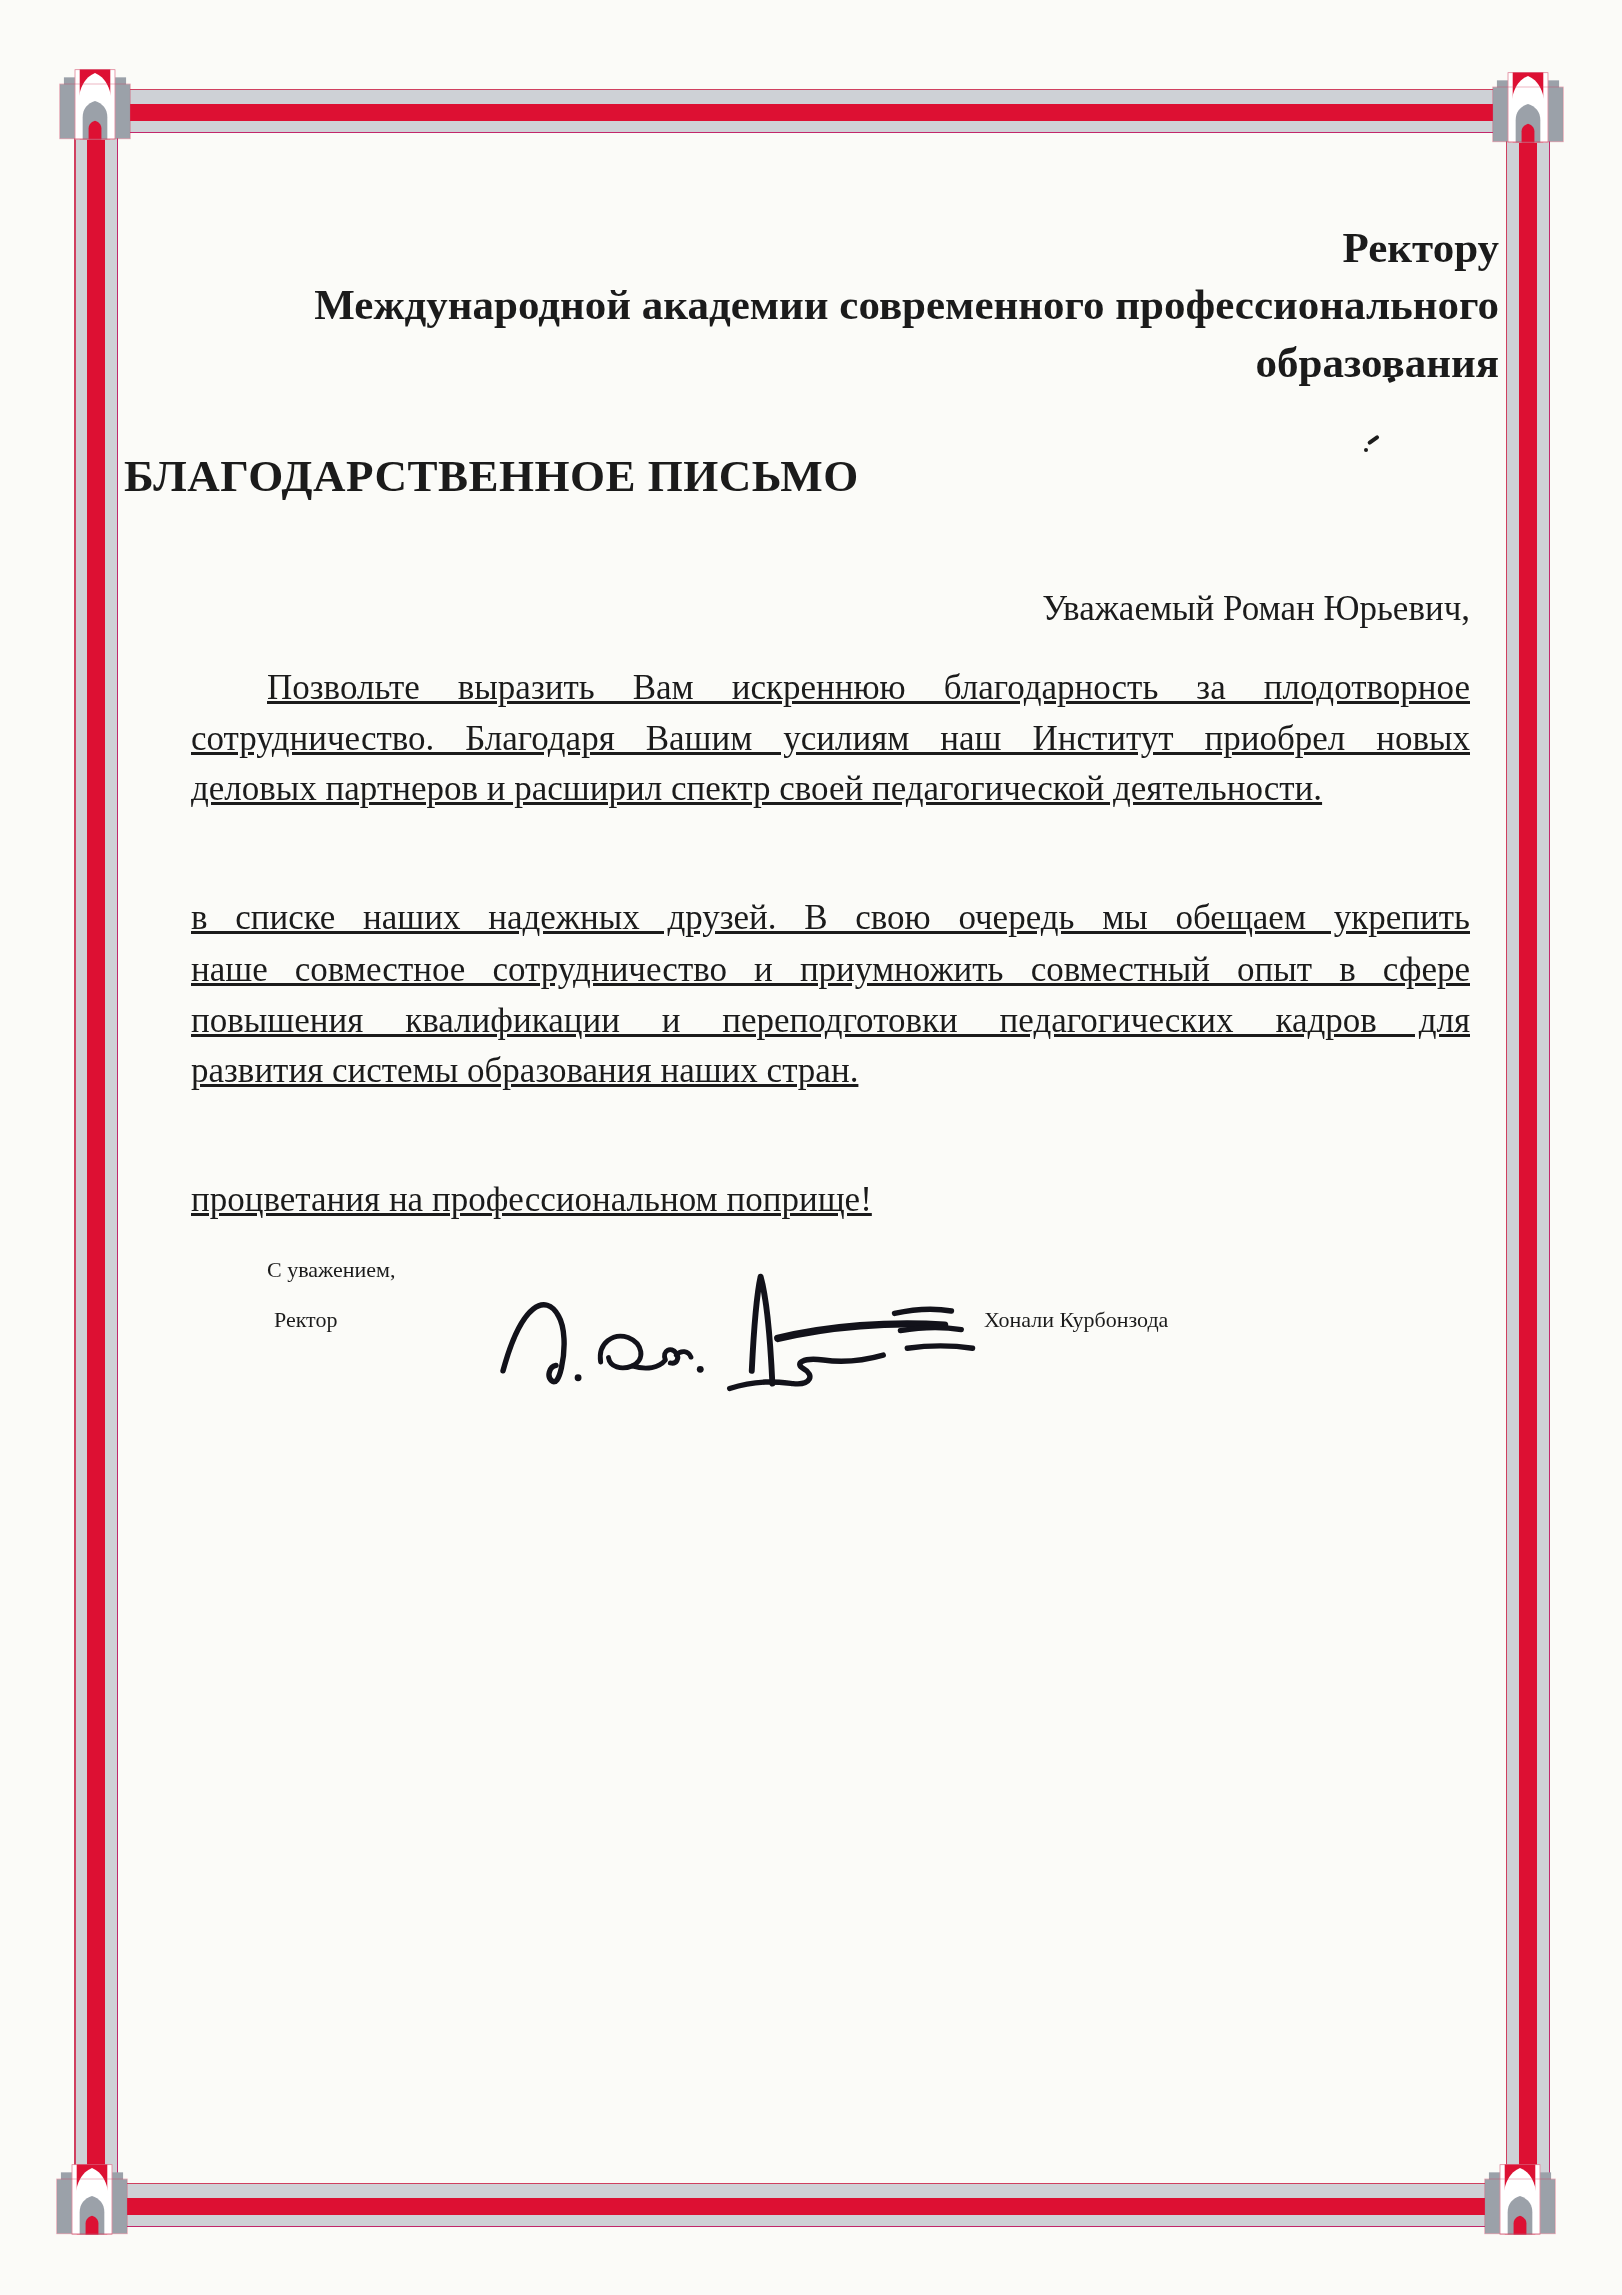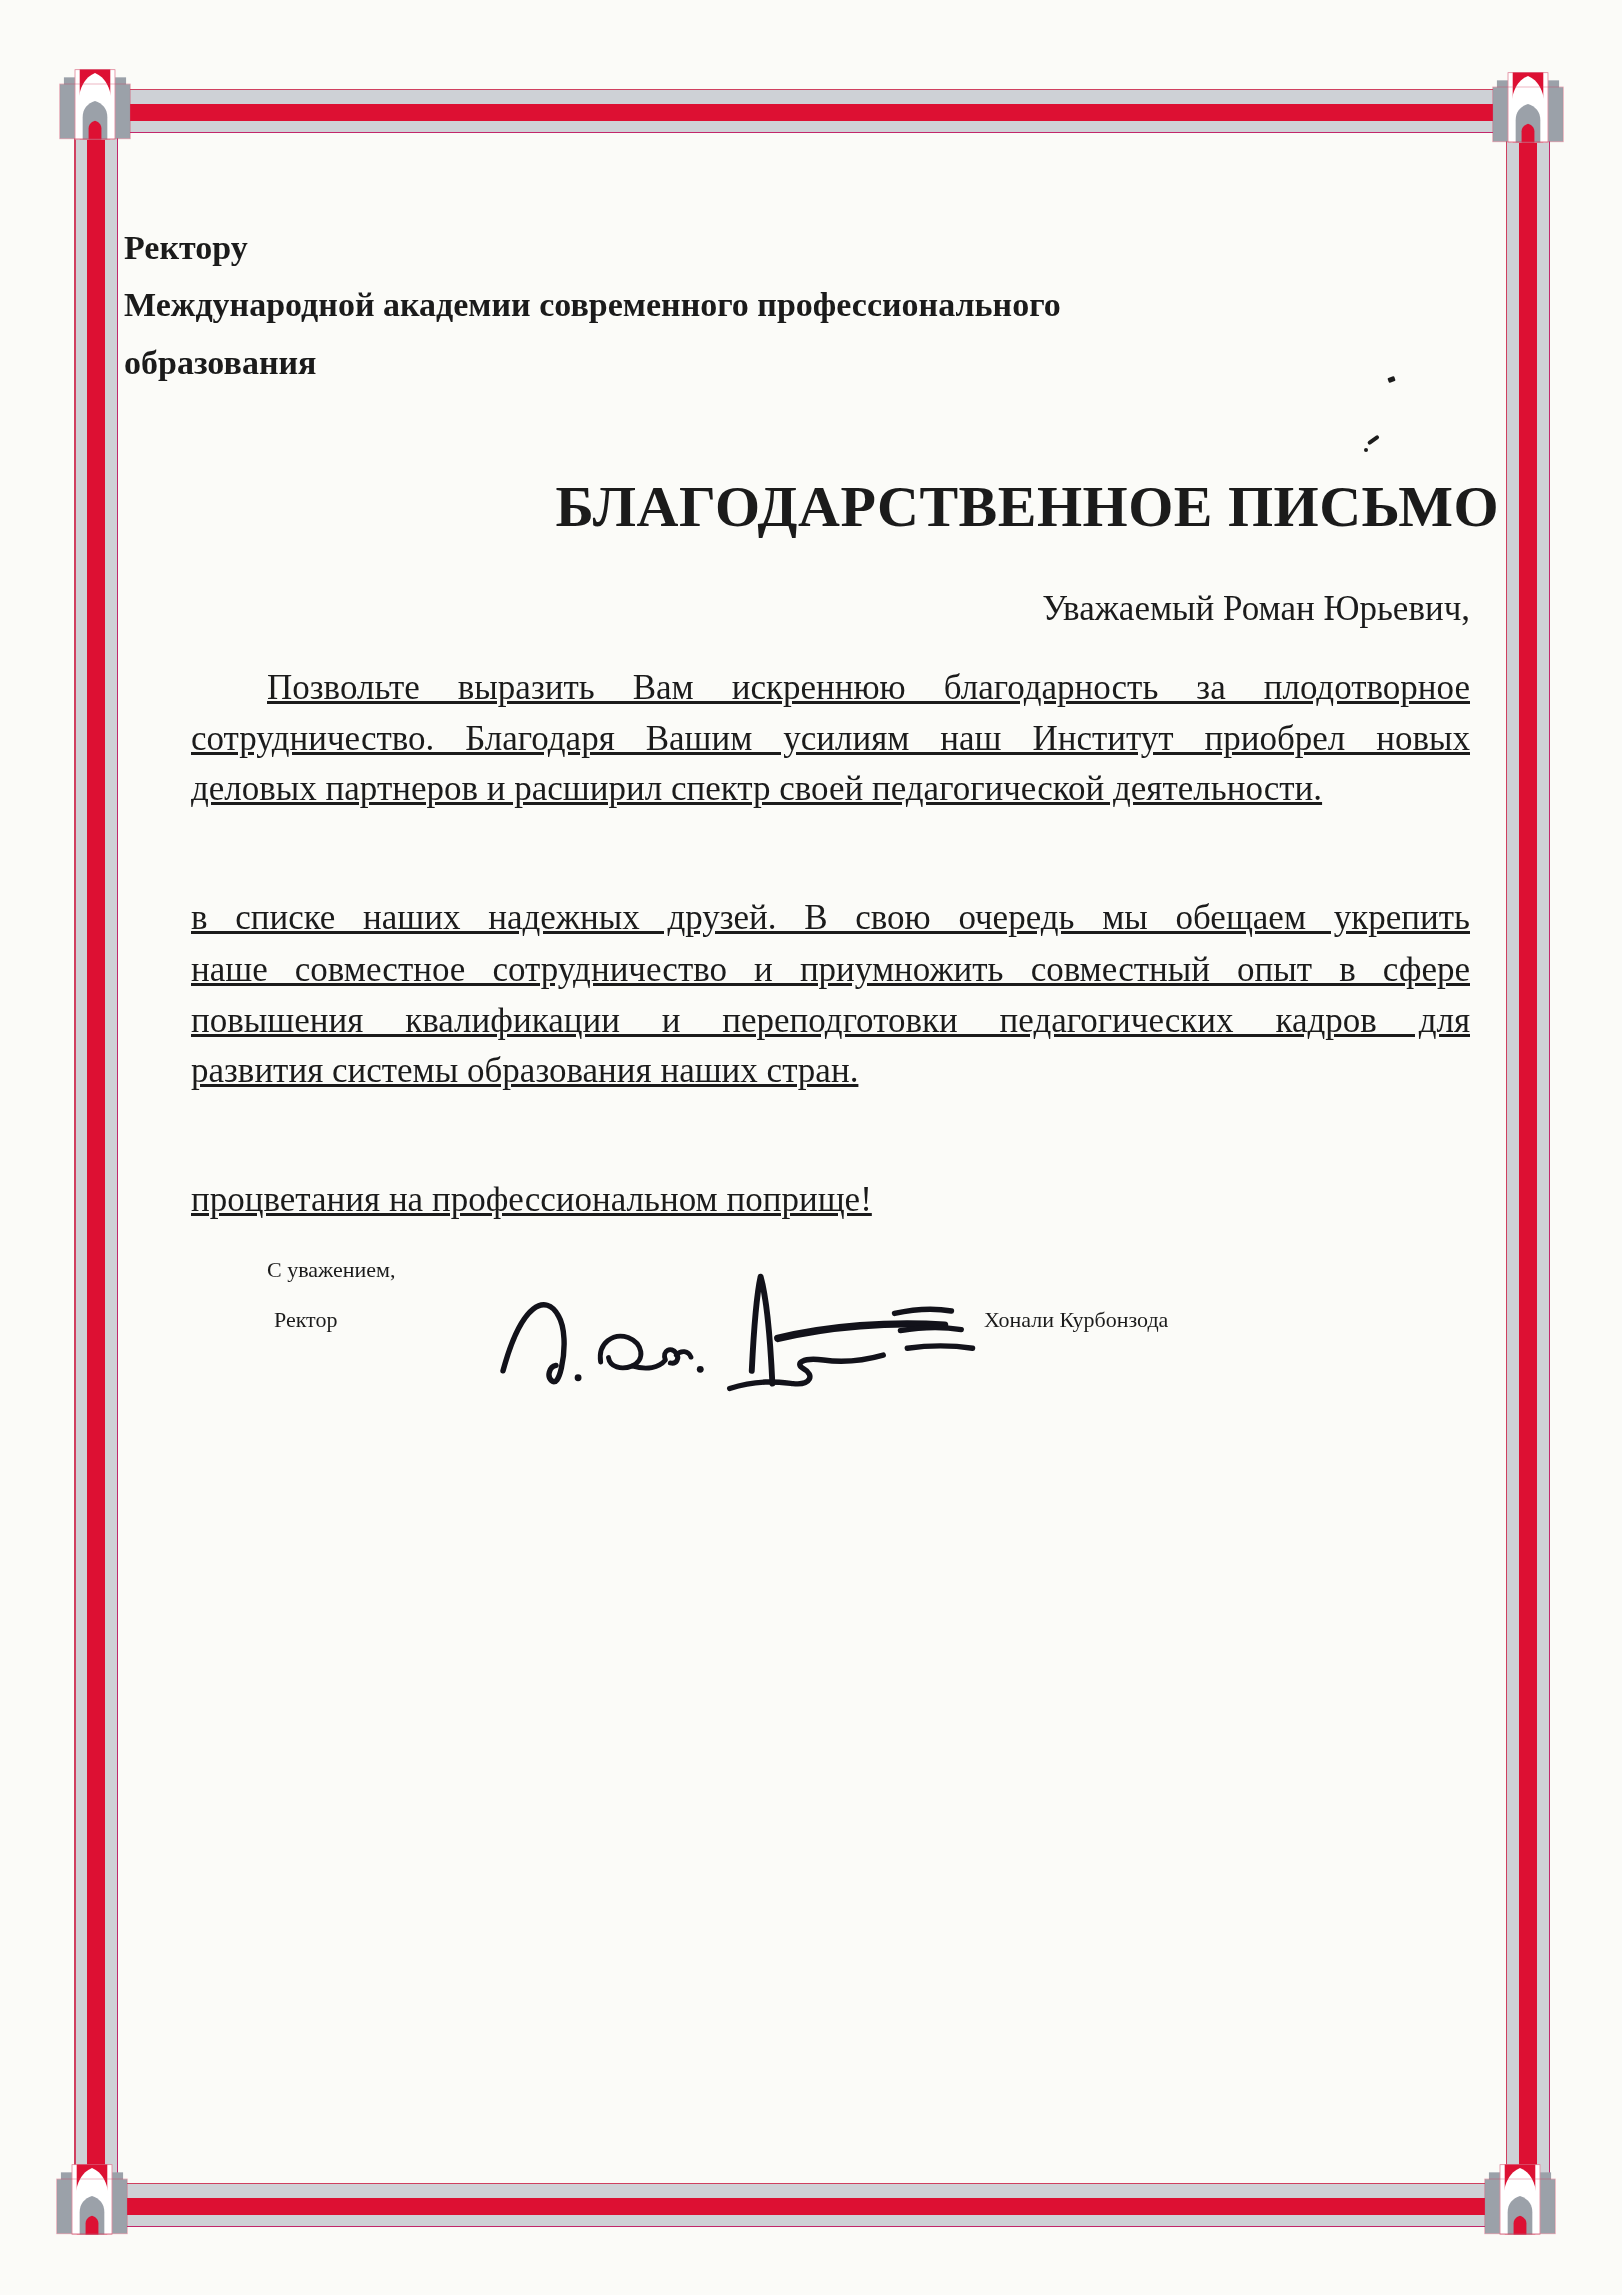--- a/index.html
+++ b/index.html
@@ -38,27 +38,27 @@
   .corner{position:absolute;width:74px;height:75px;}
   .corner svg{display:block;width:100%;height:100%;}
   .corner-tl{left:58px;top:65px;}
   .corner-tr{left:1491px;top:68px;}
   .corner-bl{left:55px;top:2160px;}
   .corner-br{left:1483px;top:2160px;}
 
   
   .hline{
     position:absolute;left:124px;width:1375px;
-    text-align:left;font-weight:bold;font-size:34px;line-height:58px;
+    text-align:right;font-weight:bold;font-size:43px;line-height:58px;
     white-space:nowrap;
   }
   .title{
     position:absolute;left:124px;width:1375px;
-    text-align:right;font-weight:bold;font-size:58px;line-height:63px;
-    white-space:nowrap;letter-spacing:0.5px;margin-top:30px;
+    text-align:left;font-weight:bold;font-size:45px;line-height:63px;
+    white-space:nowrap;letter-spacing:0.5px;
   }
   .salutation{
     position:absolute;left:191px;width:1279px;
     text-align:right;font-size:35px;line-height:52px;white-space:nowrap;
   }
   .bl{
     position:absolute;left:191px;width:1279px;height:52px;
     font-size:35px;line-height:52px;
     text-align:justify;text-align-last:justify;
     overflow:visible;

